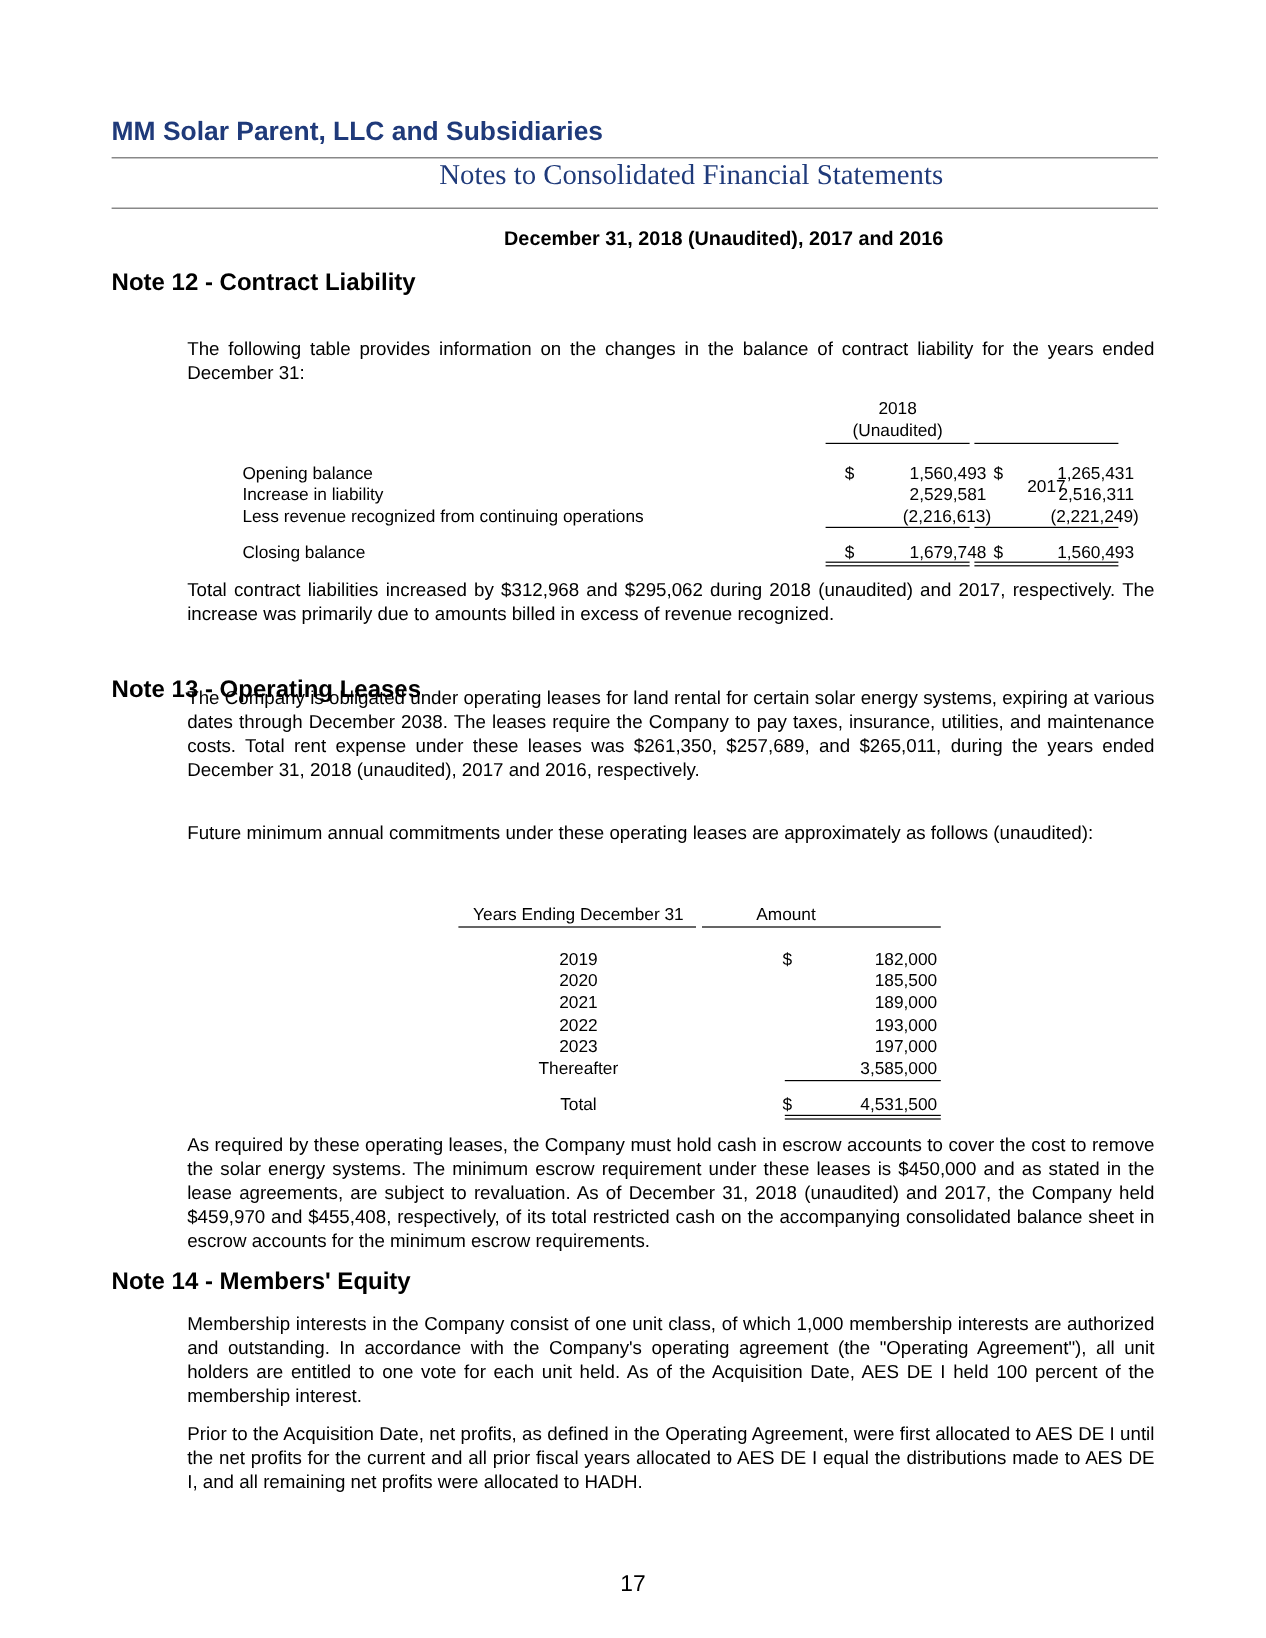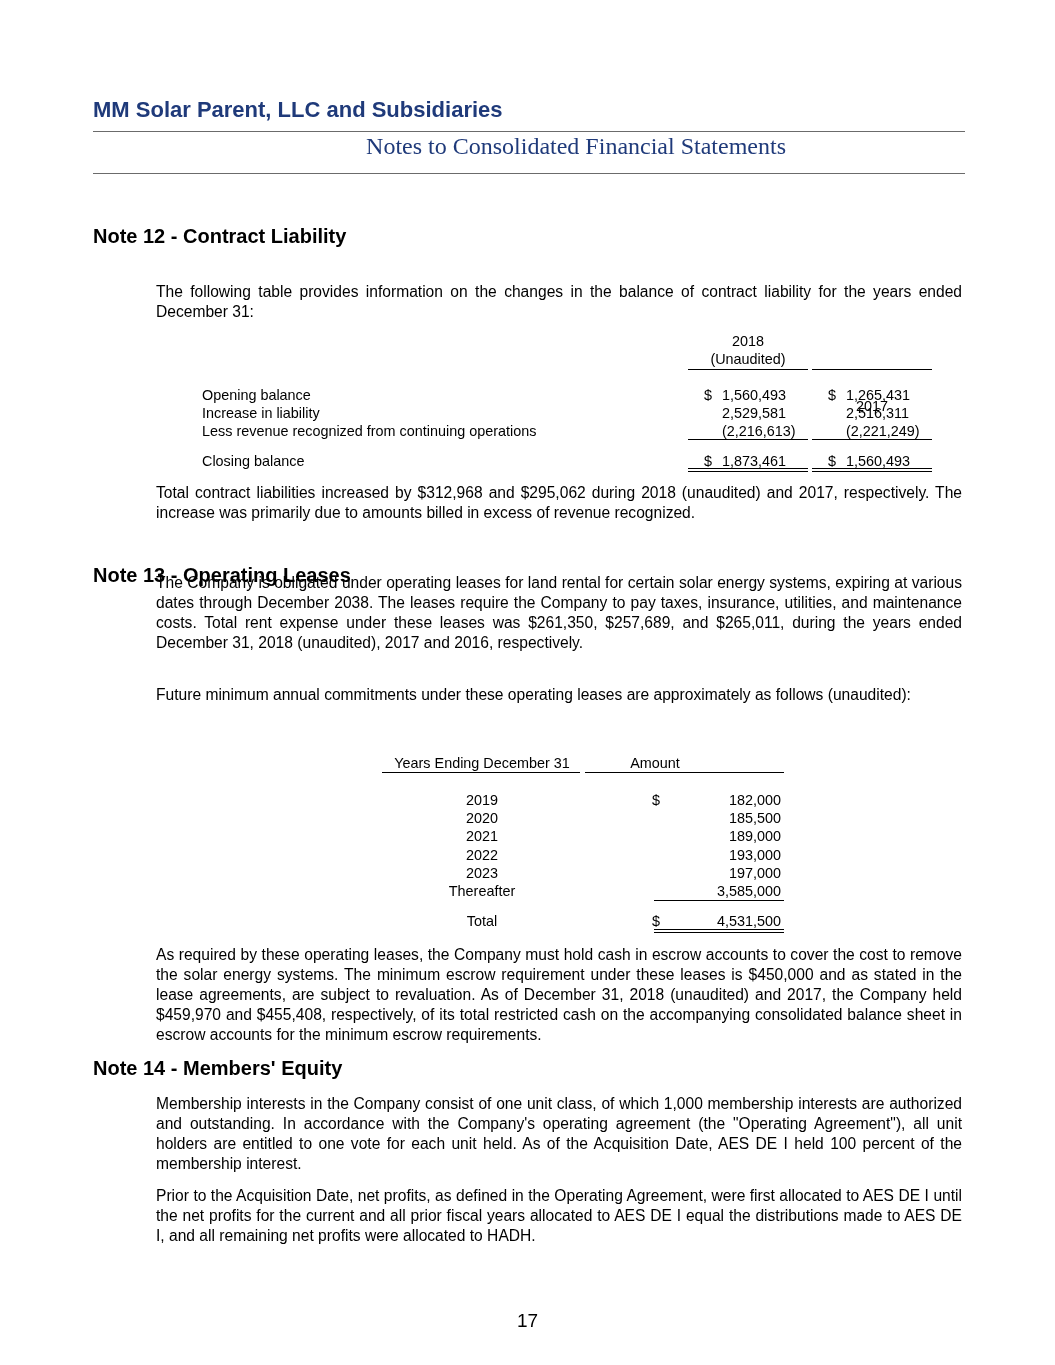--- a/index.html
+++ b/index.html
@@ -19,21 +19,21 @@
     
     .t1 { position: absolute; left: 186px; top: 332px; width: 750px; font-size: 14.4px; }
     .t1 .col { position: absolute; }
     .t1 .hdr { text-align: center; line-height: 18px; }
     .t1 .hdr-2018 { left: 502px; width: 120px; top: 0; }
     .t1 .hdr-2017 { left: 626px; width: 120px; top: 28px; margin-top: 37px; }
     .t1 .hdr-line { position: absolute; top: 37px; height: 0; border-top: 1.2px solid #000; }
     .t1 .row { position: absolute; left: 16px; width: 750px; height: 18px; line-height: 18px; }
     .t1 .lbl { position: absolute; left: 0; }
     .t1 .dol { position: absolute; }
-    .t1 .num { position: absolute; text-align: left; }
+    .t1 .num { position: absolute; text-align: right; }
     .t1 .ul { position: absolute; height: 0; border-top: 1px solid #000; }
     .t1 .dul { position: absolute; height: 2px; border-top: 1px solid #000; border-bottom: 1px solid #000; }
 
     
     .t2 { position: absolute; left: 382px; top: 754px; width: 405px; font-size: 14.4px; }
     .t2 .cell { position: absolute; line-height: 18px; }
     .t2 .hline { position: absolute; height: 0; border-top: 1.2px solid #000; }
     .t2 .dul { position: absolute; height: 2px; border-top: 1px solid #000; border-bottom: 1px solid #000; }
     .t2 .yr { left: 0; width: 200px; text-align: center; }
     .t2 .amt { right: 6px; width: 140px; text-align: right; }
@@ -43,20 +43,21 @@
   </style>
 </head>
 <body>
 
 <div class="page">
 
   <div class="company" style="color: rgb(31, 58, 122);">MM Solar Parent, LLC and Subsidiaries</div>
   <div class="rule r1"></div>
   <div class="doc-title" style="color: rgb(31, 58, 122);">Notes to Consolidated Financial Statements</div>
   <div class="rule r2"></div>
+  <div class="date-line">December 31, 2018 (Unaudited), 2017 and 2016</div>
 
   <div class="note-heading" style="top:225px;">Note 12 - Contract Liability</div>
   <div class="para" style="top:282px;">The following table provides information on the changes in the balance of contract liability for the years ended December 31:</div>
 
   <div class="t1">
     <div class="col hdr hdr-2018">
       <div>2018</div>
       <div>(Unaudited)</div>
     </div>
     <div class="col hdr hdr-2017">2017</div>
@@ -81,21 +82,21 @@
       <span class="lbl">Less revenue recognized from continuing operations</span>
       <span class="num" style="left:520px;width:104px;">(2,216,613)</span>
       <span class="num" style="left:644px;width:103px;">(2,221,249)</span>
     </div>
     <div class="ul" style="left:502px;width:120px;top:107px;"></div>
     <div class="ul" style="left:626px;width:120px;top:107px;"></div>
 
     <div class="row" style="top:120px;">
       <span class="lbl">Closing balance</span>
       <span class="dol" style="left:502px;">$</span>
-      <span class="num" style="left:520px;width:100px;">1,873,461</span>
+      <span class="num" style="left:520px;width:100px;">1,679,748</span>
       <span class="dol" style="left:626px;">$</span>
       <span class="num" style="left:644px;width:99px;">1,560,493</span>
     </div>
     <div class="dul" style="left:502px;width:120px;top:136px;"></div>
     <div class="dul" style="left:626px;width:120px;top:136px;"></div>
   </div>
 
   <div class="para" style="top:483px;">Total contract liabilities increased by $312,968 and $295,062 during 2018 (unaudited) and 2017, respectively. The increase was primarily due to amounts billed in excess of revenue recognized.</div>
 
   <div class="note-heading" style="top:564px;">Note 13 - Operating Leases</div>

